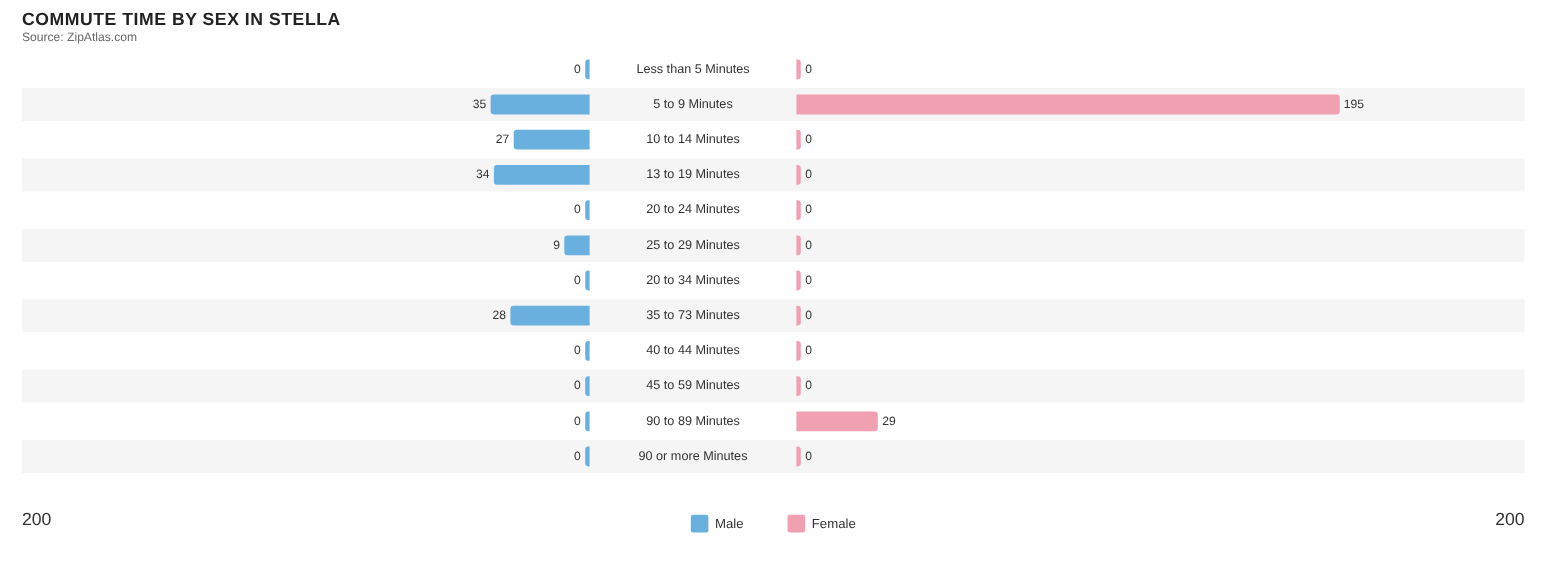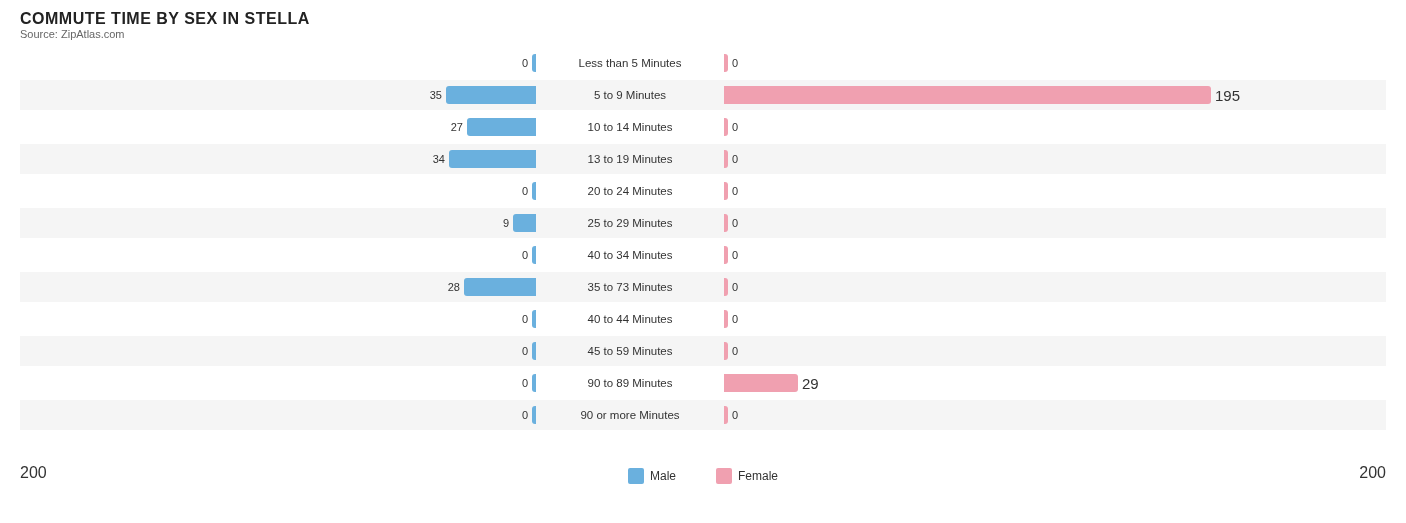--- a/index.html
+++ b/index.html
@@ -90,21 +90,21 @@
       position: relative;
     }
     .bar-value-left {
       font-size: 11px;
       color: #333;
       margin-right: 4px;
       white-space: nowrap;
       text-align: center;
     }
     .bar-value-right {
-      font-size: 15px;
+      font-size: 11px;
       color: #333;
       margin-left: 4px;
       white-space: nowrap;
     }
     .zero-label {
       font-size: 11px;
       color: #333;
       padding: 0 4px;
     }
     .axis-row {
@@ -221,21 +221,21 @@
         <div class="right-section">
           <div class="bar-female" style="width: 4px; min-width: 4px;"></div>
           <span class="zero-label">0</span>
         </div>
       </div>
       <div class="bar-row">
         <div class="left-section">
           <span class="zero-label">0</span>
           <div class="bar-male" style="width: 4px; min-width: 4px;"></div>
         </div>
-        <div class="label-center">40 to 34 Minutes</div>
+        <div class="label-center">20 to 34 Minutes</div>
         <div class="right-section">
           <div class="bar-female" style="width: 4px; min-width: 4px;"></div>
           <span class="zero-label">0</span>
         </div>
       </div>
       <div class="bar-row alt-bg">
         <div class="left-section">
           <span class="bar-value-left">28</span>
           <div class="bar-male" style="width: 72px;"></div>
         </div>

